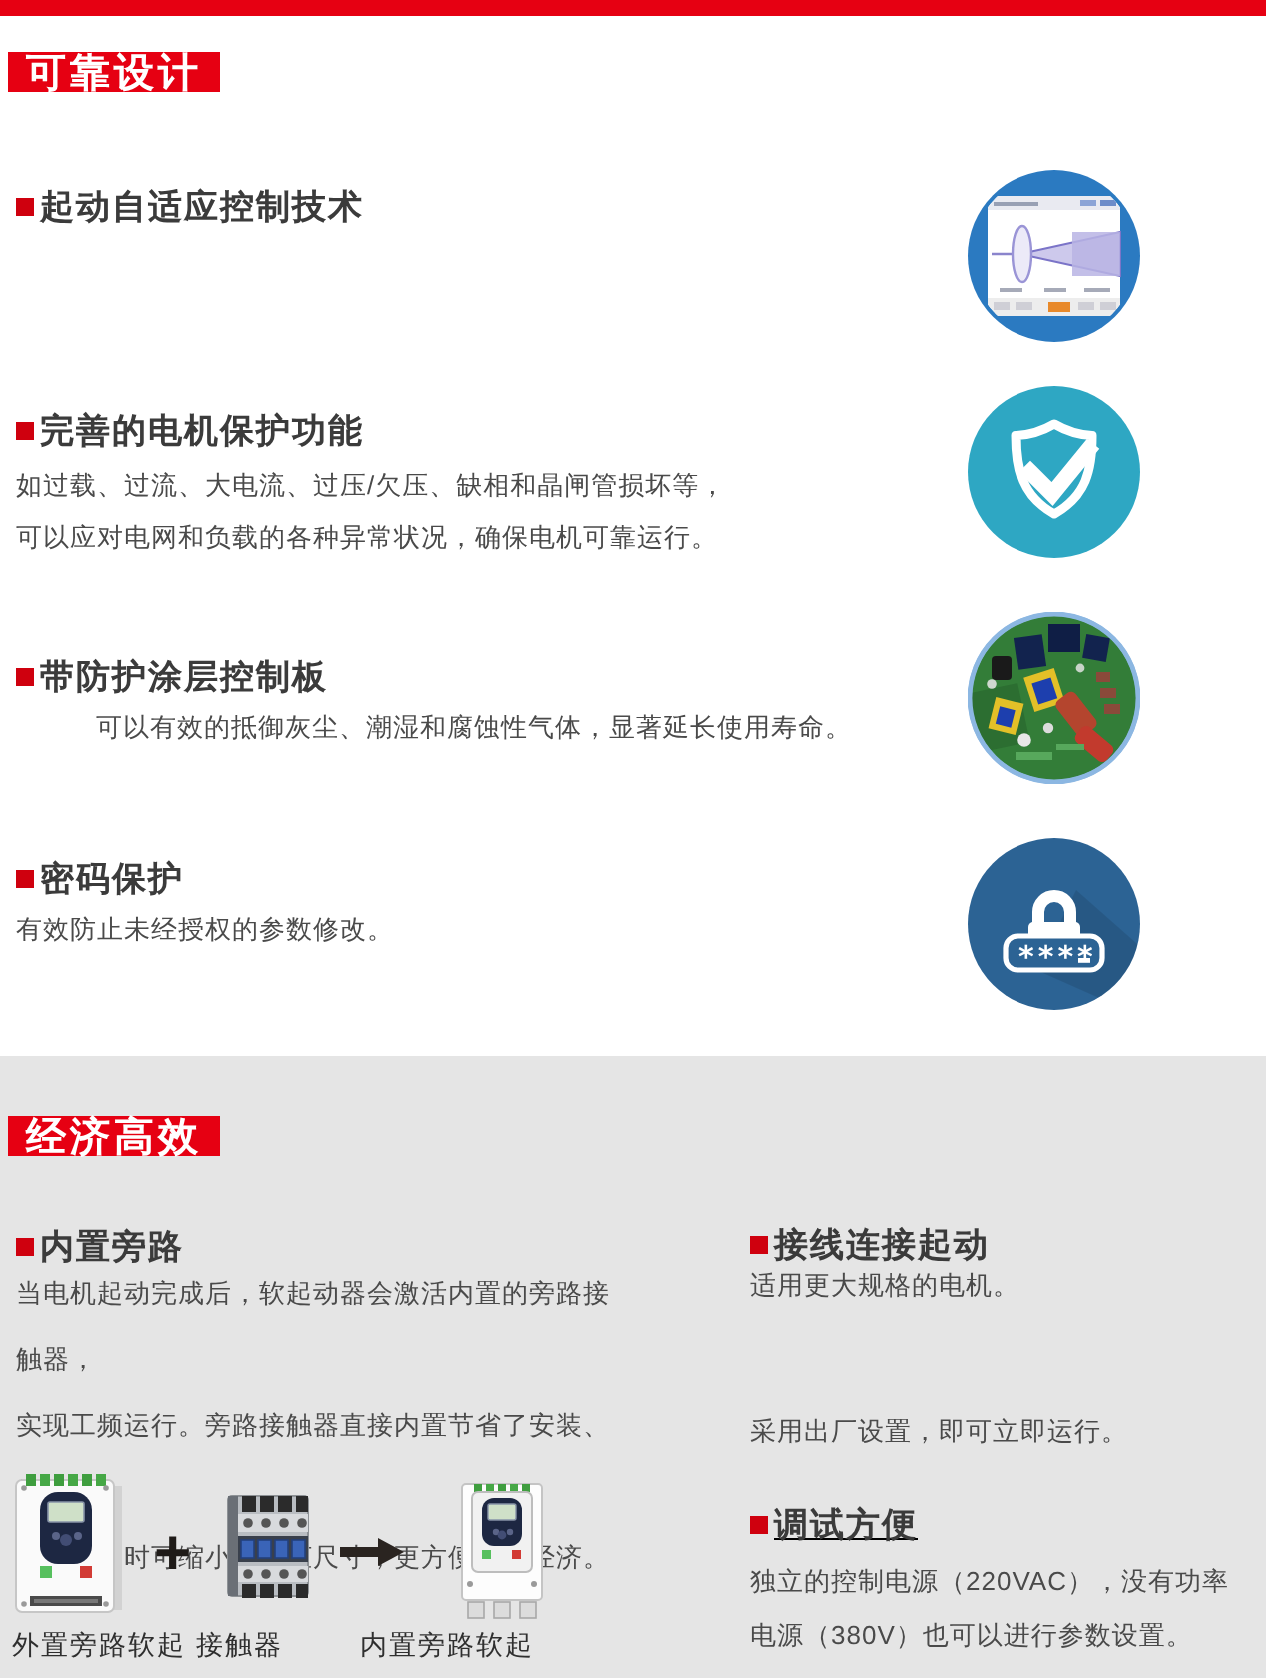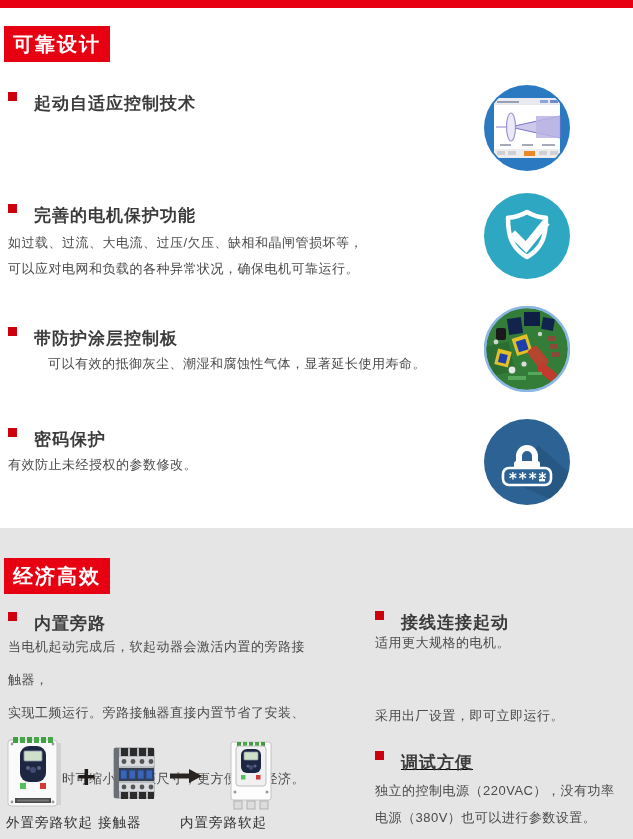--- a/index.html
+++ b/index.html
@@ -6,24 +6,24 @@
   html,body { background:#fff; }
   .page {
     position:relative; width:633px; height:839px; overflow:hidden;
     font-family:"Liberation Sans","DejaVu Sans",sans-serif; background:#fff;
   }
   .topbar { position:absolute; left:0; top:0; width:633px; height:8px; background:#e60012; }
 
   .banner {
     position:absolute; display:flex; align-items:center; justify-content:center;
     background:#e60012; color:#fff; font-size:20px; font-weight:bold;
-    letter-spacing:2px; width:106px; height:36px;
+    letter-spacing:2px; width:106px; height:20px;
   }
 
-  .feat-head { position:absolute; display:flex; gap:17px; }
+  .feat-head { position:absolute; display:flex; align-items:center; gap:3px; }
   .feat-head .bullet { width:9px; height:9px; background:#cf000e; flex:0 0 auto; }
   .feat-head h3 { font-size:17px; font-weight:bold; color:#3b3b3b; letter-spacing:1px; }
 
   .body-text {
     position:absolute; font-size:13px; color:#4a4a4a; letter-spacing:0.5px;
     line-height:24px; white-space:pre-line;
   }
 
   .s2 { position:absolute; left:0; top:528px; width:633px; height:311px; background:#e5e5e5; }
   .s2 .body-text { line-height:33px; }

